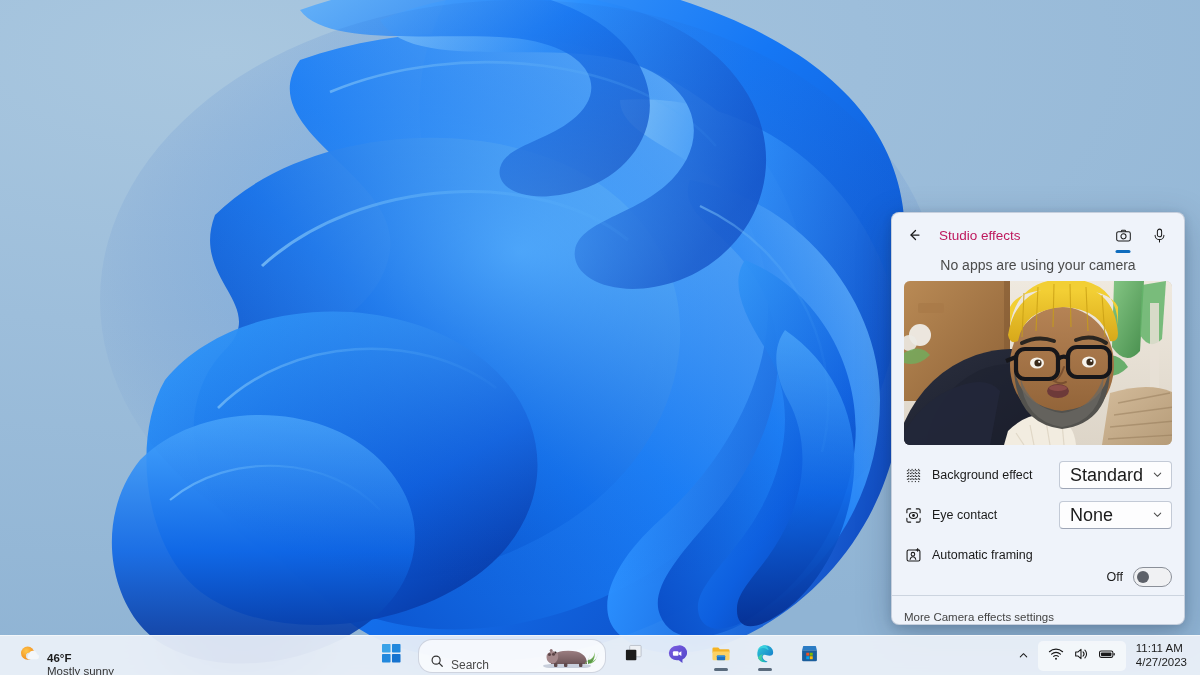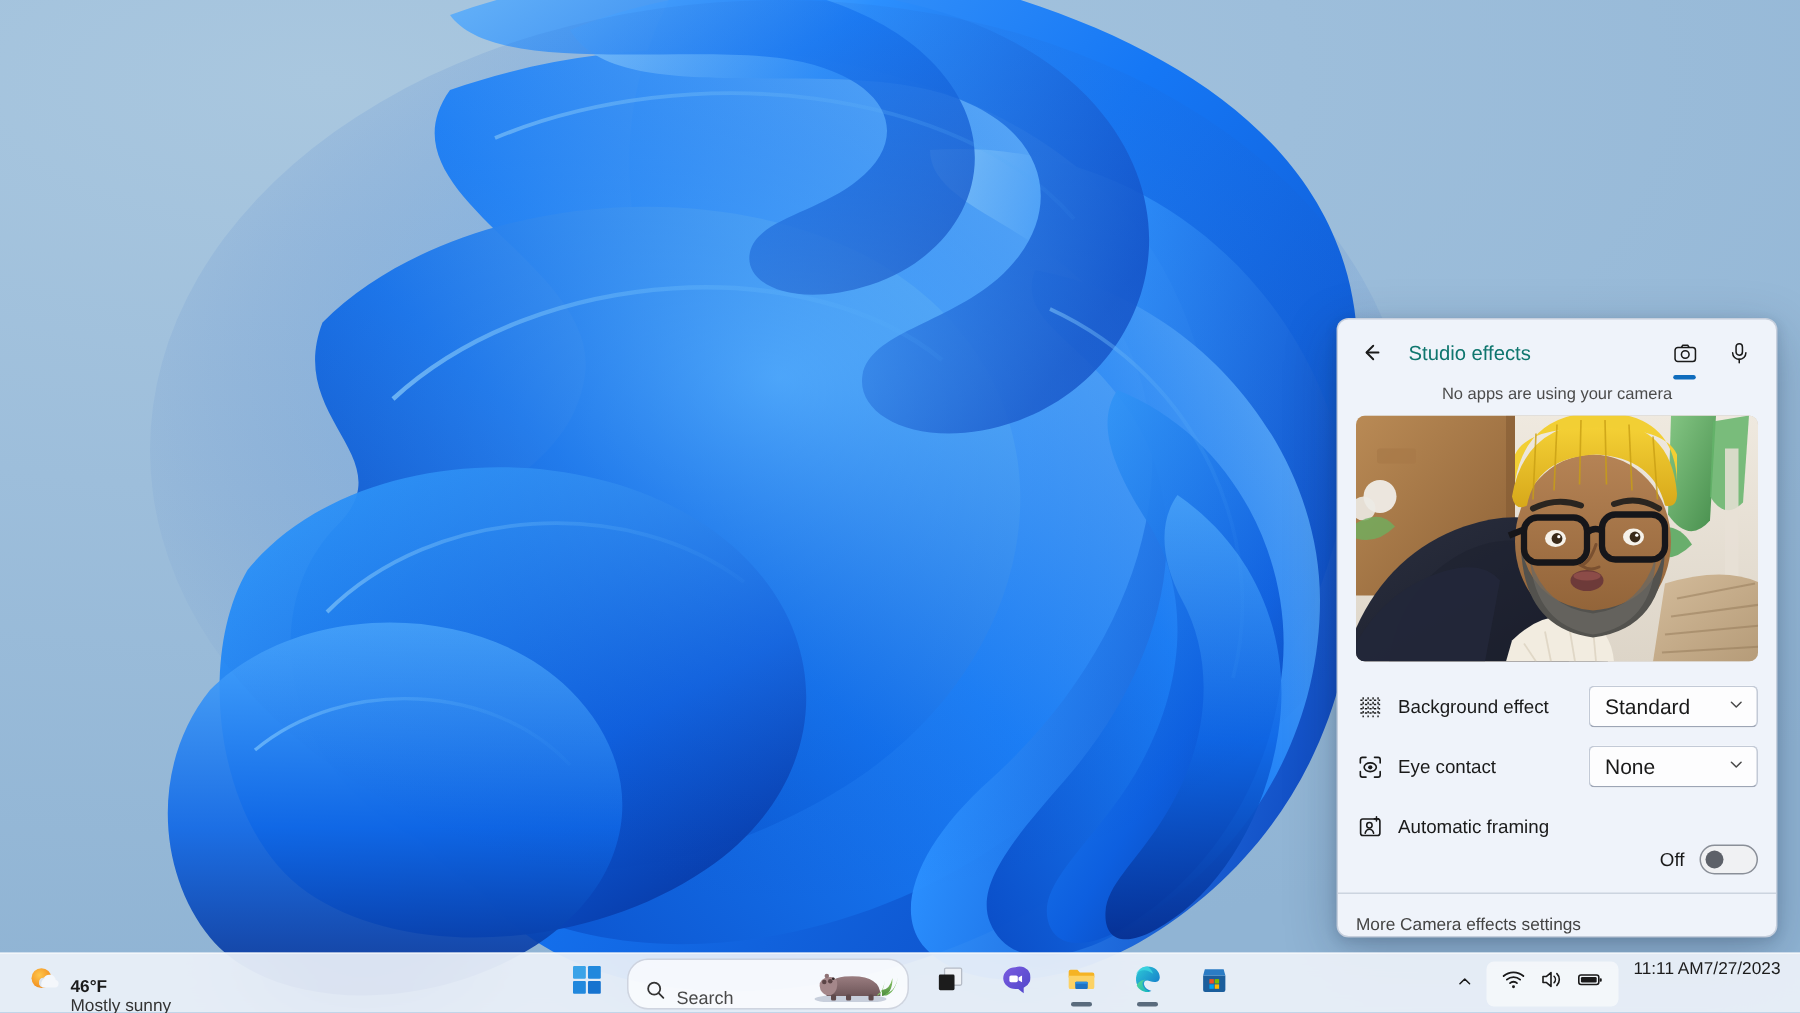--- a/index.html
+++ b/index.html
@@ -67,71 +67,71 @@
   .tb-right{
     position:absolute;right:0;height:40px;display:flex;align-items:center;gap:2px;padding-right:9px;
   }
   .chev-btn{width:24px;height:30px;display:flex;align-items:center;justify-content:center;border-radius:4px;}
   .tray-pill{
     display:flex;align-items:center;gap:9px;height:30px;padding:0 10px;border-radius:5px;
     background:rgba(255,255,255,0.55);
   }
   .clock{
     text-align:left;line-height:1.2;padding:0 4px 0 8px;height:32px;
-    display:flex;flex-direction:row;justify-content:center;border-radius:5px;
+    display:flex;flex-direction:column;justify-content:center;border-radius:5px;
   }
   .clock div{font-size:11.5px;color:#1b1b1b;}
 
   
   #flyout{
     position:absolute;left:891px;top:212px;width:294px;height:413px;
     background:#eff3fa;
     border:1px solid rgba(190,200,215,0.85);
     border-radius:8px;
     box-shadow:0 10px 34px rgba(20,35,60,0.26), 0 2px 8px rgba(20,35,60,0.16);
     z-index:30;
     display:flex;flex-direction:column;
     overflow:hidden;
   }
   .fo-header{
     height:44px;display:flex;align-items:center;padding:0 10px 0 8px;gap:6px;flex:0 0 auto;
   }
   .back-btn{
     width:28px;height:28px;border-radius:4px;display:flex;align-items:center;justify-content:center;
   }
-  .fo-title{font-size:13.5px;color:#0f766e;flex:1;padding-left:5px;}
+  .fo-title{font-size:13.5px;color:#be185d;flex:1;padding-left:5px;}
   .tab-ico{
     width:30px;height:30px;border-radius:4px;position:relative;
     display:flex;align-items:center;justify-content:center;
   }
   .tab-ico.active::after{
     content:"";position:absolute;bottom:-3px;left:50%;transform:translateX(-50%);
     width:15px;height:3px;border-radius:2px;background:#0f6cbd;
   }
   .fo-status{
-    text-align:center;font-size:11px;color:#4b4b4b;margin:0 0 8px 0;flex:0 0 auto;
+    text-align:center;font-size:14px;color:#4b4b4b;margin:0 0 8px 0;flex:0 0 auto;
   }
   .preview-wrap{
     margin:0 12px;height:164px;border-radius:6px;overflow:hidden;position:relative;flex:0 0 auto;
     background:#cfc7ba;
   }
   .preview-svg{position:absolute;left:0;top:0;width:270px;height:164px;}
 
   .rows{padding:10px 12px 0 12px;flex:1 1 auto;}
   .srow{height:40px;display:flex;align-items:center;gap:10px;}
   .srow-ico{width:18px;height:18px;flex:0 0 auto;display:flex;align-items:center;justify-content:center;}
   .srow-label{font-size:12.5px;color:#1a1a1a;flex:1;}
   .ddown{
     width:113px;height:28px;background:#fdfdfe;
     border:1px solid rgba(175,185,200,0.75);
     border-bottom-color:rgba(140,150,168,0.85);
     border-radius:4px;
     display:flex;align-items:center;padding:0 8px 0 10px;gap:4px;
   }
-  .ddown-val{font-size:14px;color:#1a1a1a;flex:1;}
+  .ddown-val{font-size:18px;color:#1a1a1a;flex:1;}
   .toggle-grp{display:flex;align-items:center;gap:10px;margin-top:44px;}
   .toggle-lbl{font-size:12.5px;color:#1a1a1a;}
   .switch{
     width:39px;height:20px;border-radius:10px;background:#f0f1f3;
     border:1px solid #8a8f98;position:relative;
   }
   .switch .knob{
     position:absolute;left:3px;top:3px;width:12px;height:12px;border-radius:50%;background:#5d6169;
   }
   .fo-footer{
@@ -595,16 +595,16 @@
         <svg width="18" height="16" viewBox="0 0 20 18" fill="none">
           <rect x="1.6" y="5.6" width="15" height="7.2" rx="1.7" stroke="#1a1a1a" stroke-width="1.2"></rect>
           <rect x="3.2" y="7.2" width="11.8" height="4" rx="0.9" fill="#1a1a1a"></rect>
           <rect x="17.3" y="8" width="1.5" height="2.6" rx="0.7" fill="#1a1a1a"></rect>
         </svg>
       </span>
     </div>
 
     <div class="clock">
       <div>11:11 AM</div>
-      <div>7/27/2023</div>
+      <div>4/27/2023</div>
     </div>
   </div>
 </div>
 
 </body></html>

